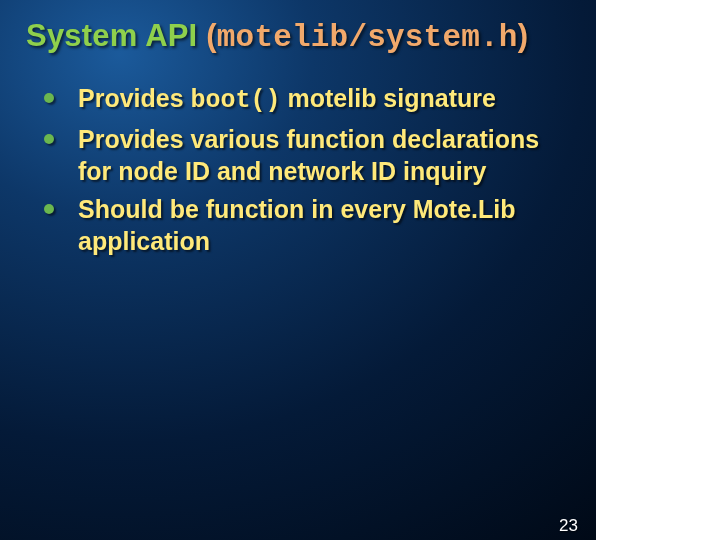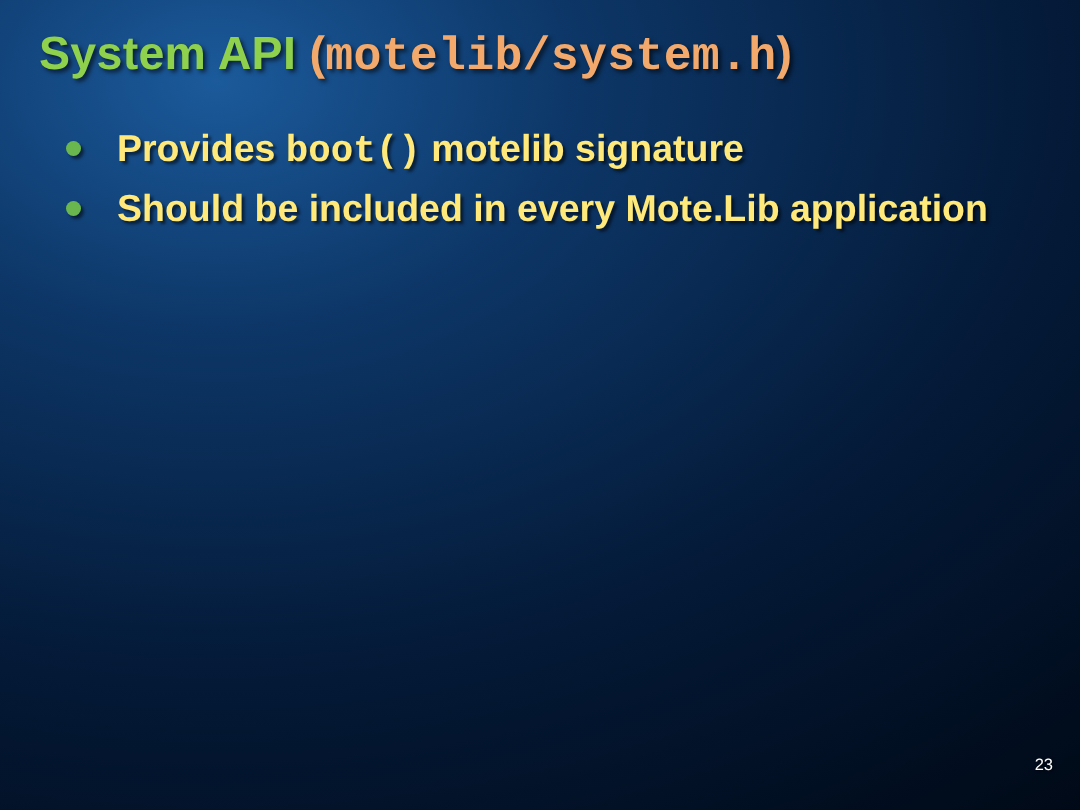--- a/index.html
+++ b/index.html
@@ -4,21 +4,21 @@
 <style>
   html, body {
     margin: 0;
     padding: 0;
     width: 720px;
     height: 540px;
     overflow: hidden;
     font-family: "Trebuchet MS", "Verdana", sans-serif;
   }
   .slide {
-    width: 720px;
+    width: 596px;
     height: 540px;
     background: radial-gradient(ellipse 130% 120% at 20% 10%, #1b5a9b 0%, #0d3768 25%, #041a38 60%, #000814 100%);
     position: relative;
     box-sizing: border-box;
     padding: 18px 26px 0 26px;
   }
   .title {
     font-family: "Comic Sans MS", "Trebuchet MS", sans-serif;
     font-weight: bold;
     font-size: 31px;
@@ -57,39 +57,42 @@
     box-shadow: 2px 2px 2px rgba(0,0,0,0.5);
   }
   .code {
     font-family: "Courier New", monospace;
     font-weight: bold;
     text-align: center;
   }
   .pagenum {
     position: absolute;
     right: 18px;
-    bottom: 24px;
+    bottom: 4px;
     color: #fff;
     font-family: Arial, sans-serif;
-    font-size: 11px;
+    font-size: 17px;
     text-shadow: 1px 1px 2px rgba(0,0,0,0.6);
   }
 </style>
 </head>
 <body>
 
 <div class="slide">
 
   <div class="title">
     <span class="t-green">System API </span><span class="t-peach">(</span><span class="t-peach-c">motelib/system.h</span><span class="t-peach">)</span>
   </div>
 
   <ul class="bullets">
     <li>
       <span>Provides </span><span class="code">boot()</span><span> motelib signature</span>
     </li>
     <li>
-      <span>Should be included in every Mote.Lib application</span>
+      <span>Provides various function declarations for node ID and network ID inquiry</span>
+    </li>
+    <li>
+      <span>Should be function in every Mote.Lib application</span>
     </li>
   </ul>
 
   <div class="pagenum">23</div>
 </div>
 
 </body></html>

